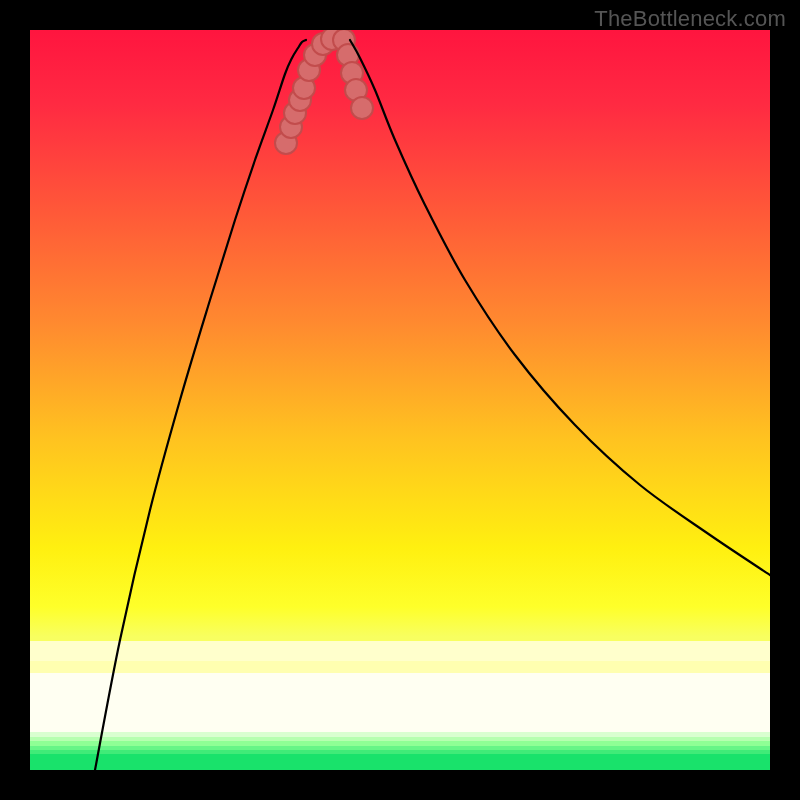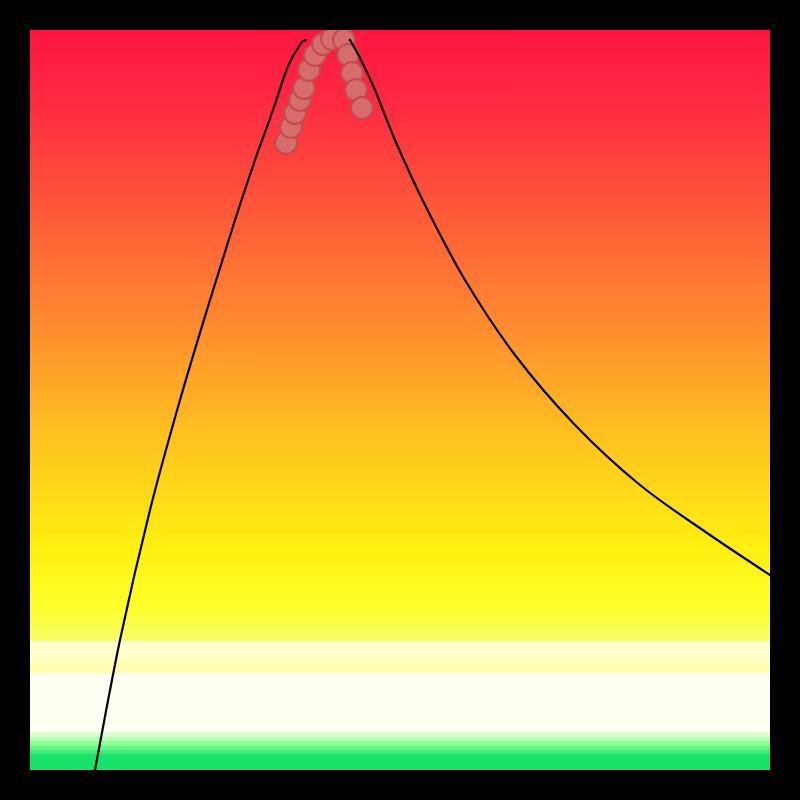--- a/index.html
+++ b/index.html
@@ -79,13 +79,14 @@
           <circle cx="314.00" cy="10.00" r="11" fill="#d66c6c" stroke="#c24c4c" stroke-width="2"></circle>
           <circle cx="318.00" cy="25.00" r="11" fill="#d66c6c" stroke="#c24c4c" stroke-width="2"></circle>
           <circle cx="322.00" cy="43.00" r="11" fill="#d66c6c" stroke="#c24c4c" stroke-width="2"></circle>
           <circle cx="326.00" cy="60.00" r="11" fill="#d66c6c" stroke="#c24c4c" stroke-width="2"></circle>
           <circle cx="332.00" cy="78.00" r="11" fill="#d66c6c" stroke="#c24c4c" stroke-width="2"></circle>
         </g>
       <path id="curve-left" fill="none" d="M 65.00 740.00 C 69.17 718.33, 80.83 653.33, 90.00 610.00 C 99.17 566.67, 110.00 520.00, 120.00 480.00 C 130.00 440.00, 140.00 405.00, 150.00 370.00 C 160.00 335.00, 170.83 300.00, 180.00 270.00 C 189.17 240.00, 197.50 213.33, 205.00 190.00 C 212.50 166.67, 218.67 148.33, 225.00 130.00 C 231.33 111.67, 238.00 94.33, 243.00 80.00 C 248.00 65.67, 251.83 52.67, 255.00 44.00 C 258.17 35.33, 259.83 32.33, 262.00 28.00 C 264.17 23.67, 266.33 20.67, 268.00 18.00 C 269.67 15.33, 270.67 13.33, 272.00 12.00 C 273.33 10.67, 275.33 10.33, 276.00 10.00" stroke="#000000" stroke-width="2.2" stroke-linecap="round"></path>
       <path id="curve-right" fill="none" d="M 320.00 10.00 C 321.67 13.00, 325.83 19.67, 330.00 28.00 C 334.17 36.33, 339.17 46.33, 345.00 60.00 C 350.83 73.67, 356.67 90.83, 365.00 110.00 C 373.33 129.17, 383.33 151.67, 395.00 175.00 C 406.67 198.33, 420.00 225.00, 435.00 250.00 C 450.00 275.00, 466.67 300.83, 485.00 325.00 C 503.33 349.17, 524.17 373.33, 545.00 395.00 C 565.83 416.67, 587.50 436.67, 610.00 455.00 C 632.50 473.33, 658.33 490.00, 680.00 505.00 C 701.67 520.00, 730.00 538.33, 740.00 545.00" stroke="#000000" stroke-width="2.2" stroke-linecap="round"></path>
     </svg>
   </div>
+  <div class="watermark">TheBottleneck.com</div>
 </div>
 
 </body></html>

